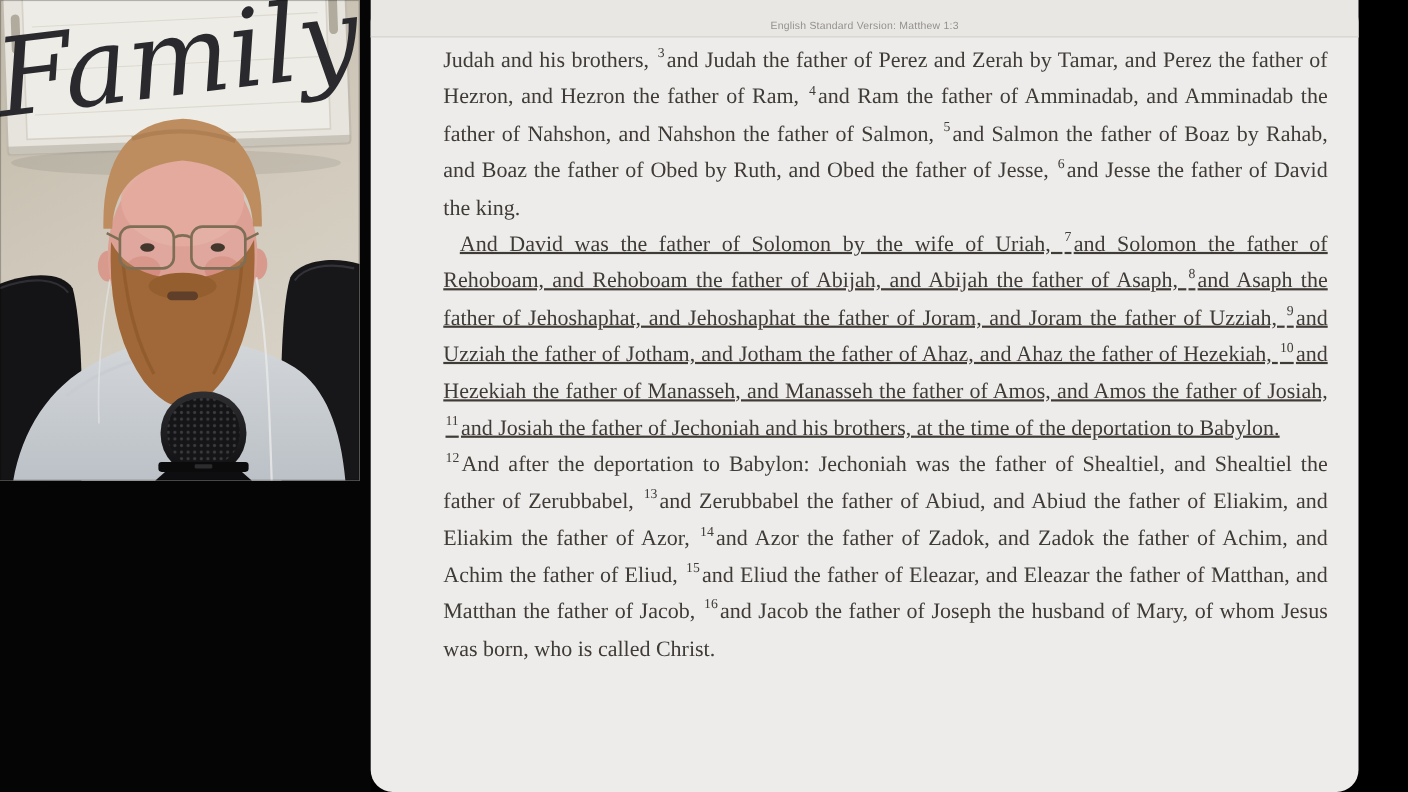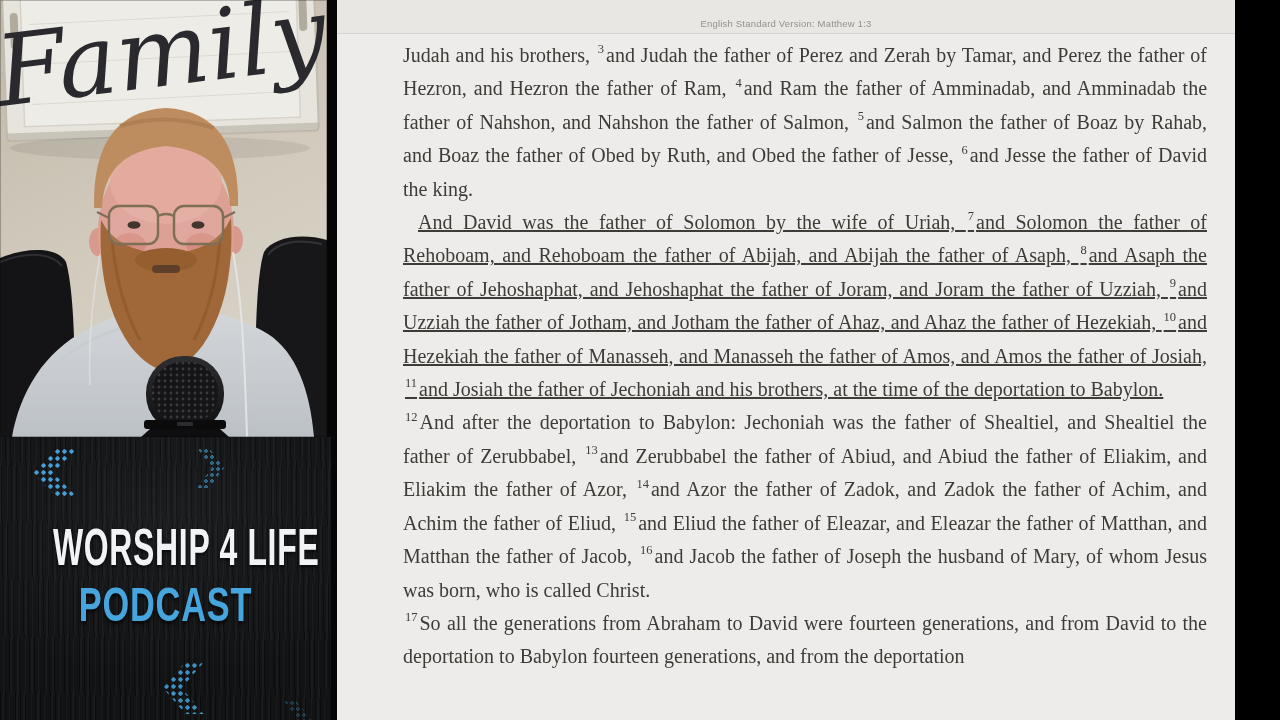--- a/index.html
+++ b/index.html
@@ -26,21 +26,21 @@
   .brand-title{position:absolute;top:86px;left:0;width:100%;text-align:center;
     color:#f2f3f4;font-weight:bold;font-size:47px;letter-spacing:1px;line-height:1;
     transform:scaleX(0.68) scaleY(1.12);transform-origin:50% 50%;
     text-shadow:0 2px 4px rgba(0,0,0,0.65);white-space:nowrap;}
   .brand-subtitle{position:absolute;top:146px;left:0;width:100%;text-align:center;
     font-weight:bold;font-size:44px;letter-spacing:1px;line-height:1;
     transform:scaleX(0.78) scaleY(1.1);transform-origin:50% 50%;
     text-shadow:0 2px 4px rgba(0,0,0,0.65);white-space:nowrap;}
 
   
-  .bible-panel{position:absolute;left:337px;top:0;width:898px;height:720px;background:#eeecea;}
+  .bible-panel{position:absolute;left:337px;top:0;width:898px;height:720px;background:#eeecea;border-radius:20px;}
   .bible-header{height:33px;background:#e9e7e4;border-bottom:1px solid #d5d2ce;
     display:flex;align-items:flex-end;justify-content:center;}
   .bible-header span{font-size:9.5px;color:#94918c;padding-bottom:4px;letter-spacing:0.2px;}
   .bible-body{padding:5px 28px 0 40px;font-family:"Liberation Serif","DejaVu Serif",serif;
     font-size:20px;line-height:33.4px;color:#3f3b37;text-align:justify;hyphens:auto;
     height:681px;overflow:hidden;margin-left:26px;}
   .bible-body p{margin:0;}
   .bible-body p.indent{text-indent:15px;text-decoration:underline;}
   .bible-body sup{font-size:12.5px;line-height:0;position:relative;top:-1px;
     vertical-align:super;margin:0 2px 0 2px;}
@@ -137,37 +137,27 @@
           <rect x="152" y="362" width="66" height="62" rx="30" fill="url(#grille)"></rect>
           <rect x="144" y="420" width="82" height="9" rx="3" fill="#0b0b0c"></rect>
           <rect x="177" y="422" width="16" height="4" rx="1" fill="#2c2c2e"></rect>
           <path d="M 150 429 L 220 429 L 229 437 L 141 437 Z" fill="#0e0e10"></path>
         </g>
 
         <rect x="0" y="0" width="327" height="437" fill="none" stroke="rgba(0,0,0,0.25)" stroke-width="2"></rect>
       </svg>
     </div>
 
-    <div class="brand-panel">
-      <div class="brand-title">WORSHIP 4 LIFE</div>
-      <div class="brand-subtitle" style="color: rgb(71, 165, 222);">PODCAST</div>
-
-    <div class="chev left" style="left: 33px; top: 11px; width: 45px; height: 50px; opacity: 0.95; background-image: radial-gradient(circle, rgb(71, 165, 222) 0px, rgb(71, 165, 222) 1.9px, transparent 2.4px); background-size: 7px 7px;"></div>
-        <div class="chev right" style="left: 197px; top: 11px; width: 27px; height: 40px; opacity: 0.55; background-image: radial-gradient(circle, rgb(71, 165, 222) 0px, rgb(71, 165, 222) 1.6px, transparent 2.1px); background-size: 6px 6px;"></div>
-        <div class="chev left" style="left: 163px; top: 225px; width: 41px; height: 52px; opacity: 0.85; background-image: radial-gradient(circle, rgb(71, 165, 222) 0px, rgb(71, 165, 222) 1.9px, transparent 2.4px); background-size: 7px 7px;"></div>
-        <div class="chev right" style="left: 283px; top: 263px; width: 28px; height: 38px; opacity: 0.25; background-image: radial-gradient(circle, rgb(71, 165, 222) 0px, rgb(71, 165, 222) 1.6px, transparent 2.1px); background-size: 6px 6px;"></div>
-      </div>
   </div>
 
   <div class="bible-panel">
     <div class="bible-header">
       <span>English Standard Version: Matthew 1:3</span>
     </div>
     <div class="bible-body" lang="en">
 
     <p>Judah and his brothers, <sup>3</sup>and Judah the father of Perez and Zerah by Tamar, and Perez the father of Hezron, and Hezron the father of Ram, <sup>4</sup>and Ram the father of Amminadab, and Amminadab the father of Nahshon, and Nahshon the father of Salmon, <sup>5</sup>and Salmon the father of Boaz by Rahab, and Boaz the father of Obed by Ruth, and Obed the father of Jesse, <sup>6</sup>and Jesse the father of David the king. </p>
         <p class="indent">And David was the father of Solomon by the wife of Uriah, <sup>7</sup>and Solomon the father of Rehoboam, and Rehoboam the father of Abijah, and Abijah the father of Asaph, <sup>8</sup>and Asaph the father of Jehoshaphat, and Jehoshaphat the father of Joram, and Joram the father of Uzziah, <sup>9</sup>and Uzziah the father of Jotham, and Jotham the father of Ahaz, and Ahaz the father of Hezekiah, <sup>10</sup>and Hezekiah the father of Manasseh, and Manasseh the father of Amos, and Amos the father of Josiah, <sup>11</sup>and Josiah the father of Jechoniah and his brothers, at the time of the deportation to Babylon. </p>
         <p><sup>12</sup>And after the deportation to Babylon: Jechoniah was the father of Shealtiel, and Shealtiel the father of Zerubbabel, <sup>13</sup>and Zerubbabel the father of Abiud, and Abiud the father of Eliakim, and Eliakim the father of Azor, <sup>14</sup>and Azor the father of Zadok, and Zadok the father of Achim, and Achim the father of Eliud, <sup>15</sup>and Eliud the father of Eleazar, and Eleazar the father of Matthan, and Matthan the father of Jacob, <sup>16</sup>and Jacob the father of Joseph the husband of Mary, of whom Jesus was born, who is called Christ. </p>
-        <p><sup>17</sup>So all the generations from Abraham to David were fourteen generations, and from David to the deportation to Babylon fourteen generations, and from the deportation </p>
       </div>
   </div>
 
 </div>
 
 </body></html>

